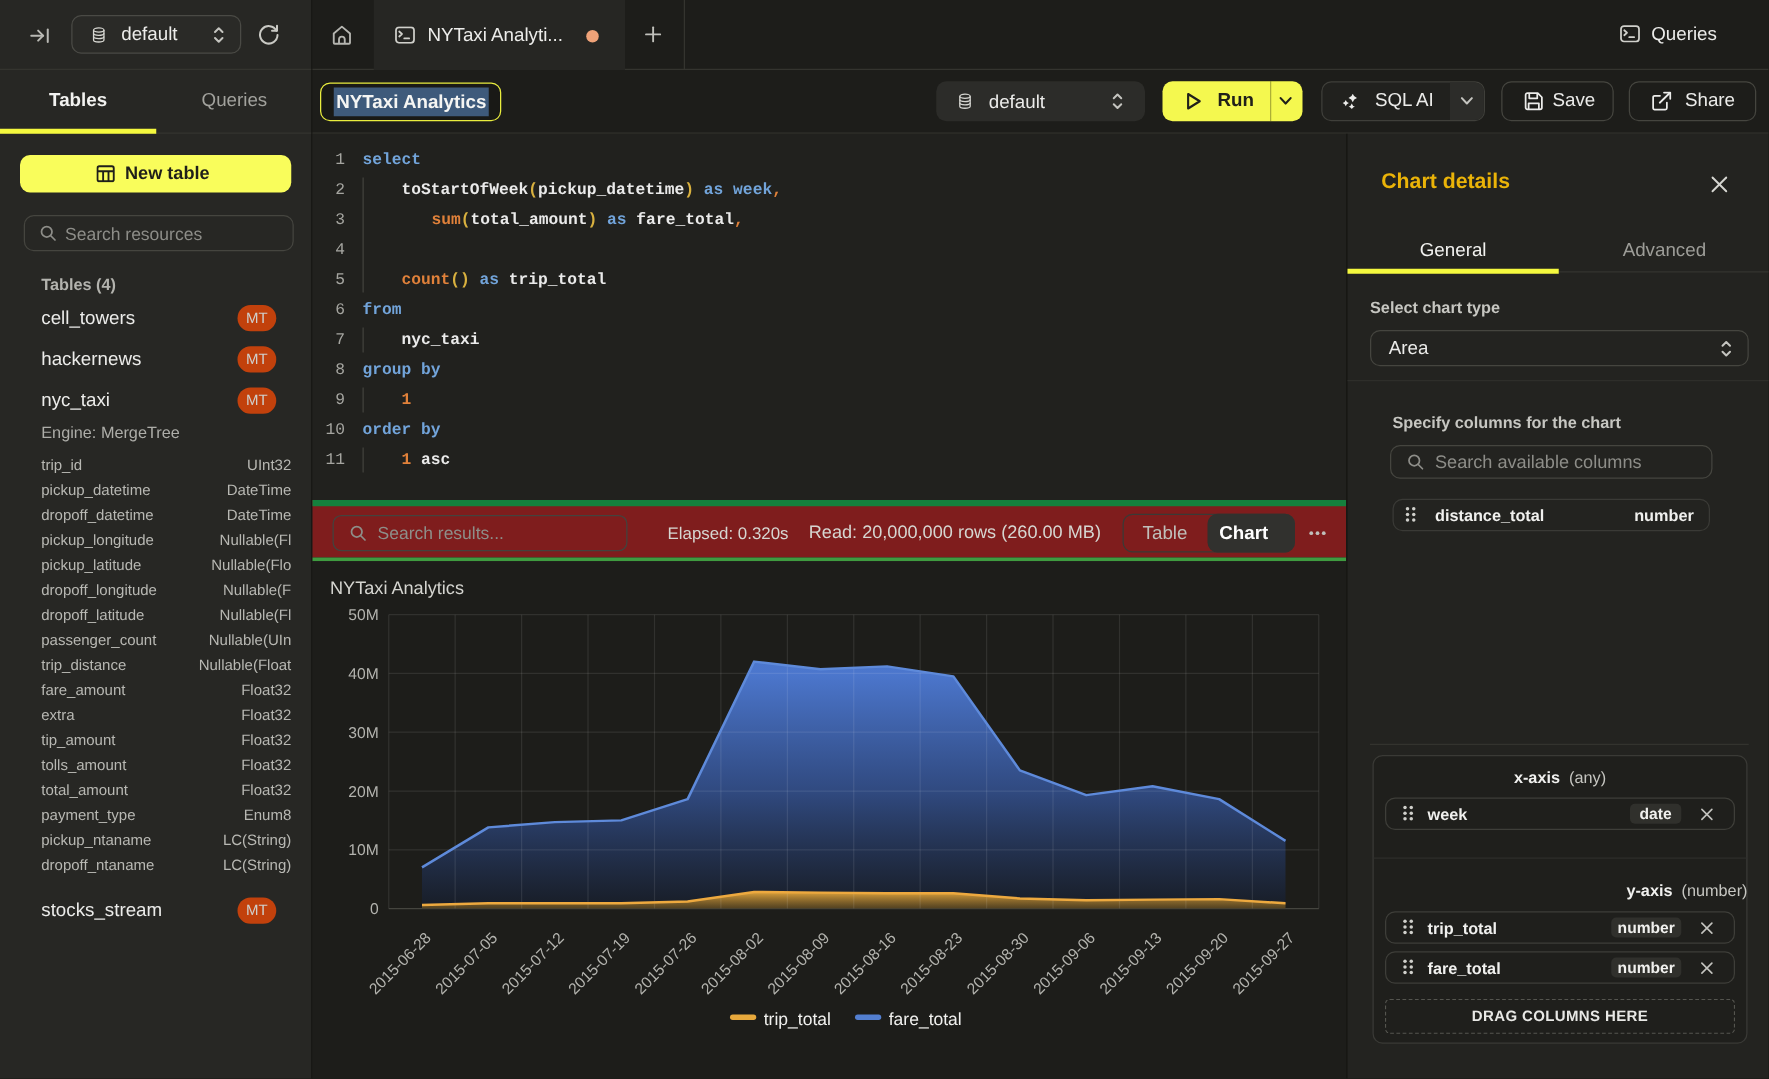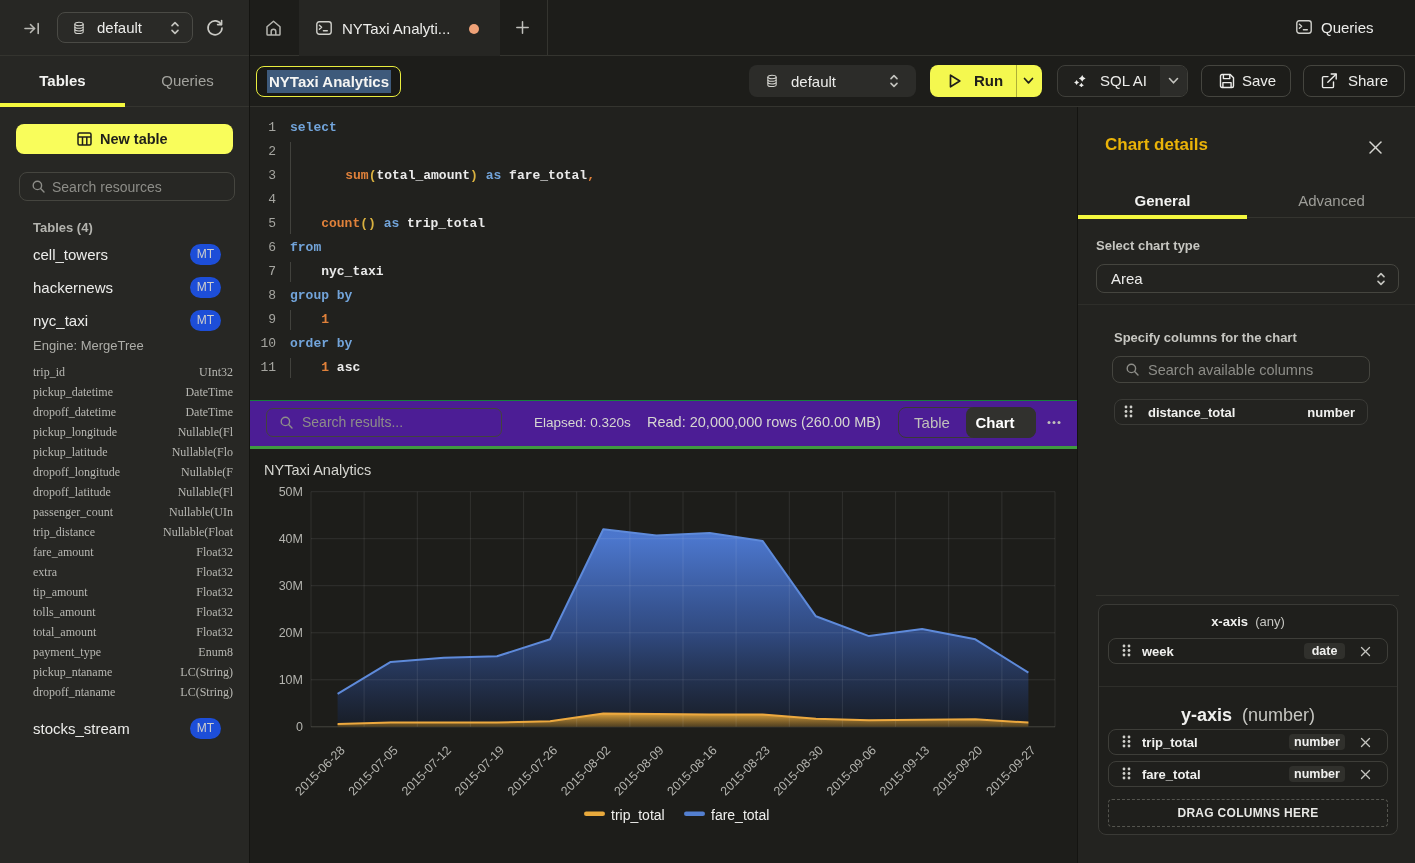--- a/index.html
+++ b/index.html
@@ -1,23 +1,23 @@
 <!DOCTYPE html>
 <html><head>
 <meta charset="utf-8">
 <style>
 * { margin:0; padding:0; box-sizing:border-box; }
 html,body { background:#1d1d1a; }
 #app { position:relative; width:1415px; height:863px; background:#1d1d1a; overflow:hidden;
   font-family:"Liberation Sans", sans-serif; color:#ececea; }
 .abs { position:absolute; }
 svg { display:block; }
-.mt { left:190px; width:31px; height:21px; border-radius:11px; background:#1d4ed8; color:#cfcfcc;
+.mt { left:190px; width:31px; height:21px; border-radius:11px; background:#c2410c; color:#cfcfcc;
   font-size:12px; text-align:center; line-height:21px; }
-.col { position:absolute; left:33px; width:200px; font-family:Liberation Serif, serif;
+.col { position:absolute; left:33px; width:200px; font-family:Liberation Sans, sans-serif;
   font-size:12px; color:#b8b8b3; white-space:nowrap; display:flex; justify-content:space-between; }
 .col b { font-weight:normal; }
 .cl { position:absolute; left:290px; white-space:pre; font-family:"Liberation Mono", monospace;
   font-size:13px; font-weight:700; color:#eaeaea; line-height:24px; }
 .ln { position:absolute; left:250px; width:26px; text-align:right; font-family:"Liberation Mono", monospace;
   font-size:13px; color:#a5a5a0; line-height:24px; }
 .kw { color:#72a4da; } .fn { color:#e0813a; } .pr { color:#d9b13f; } .cm { color:#e0813a; }
 .gd { position:absolute; left:290px; width:1px; background:#42423d; }
 </style>
 </head>
@@ -176,20 +176,21 @@
   <path d="M12.5,9 V13.4 a1.2,1.2 0 0 1 -1.2,1.2 H2.7 a1.2,1.2 0 0 1 -1.2,-1.2 V4.8 a1.2,1.2 0 0 1 1.2,-1.2 H7"></path>
   <line x1="6.8" y1="9.2" x2="15" y2="1.2"></line>
   <polyline points="10.2,1 15.2,1 15.2,6"></polyline>
 </svg>
 <div class="abs" style="left:1348px;top:72px;font-size:15px;color:#ececea;">Share</div>
 
 <div class="abs" id="editor" style="left:250px;top:107px;width:827px;height:293px;background:#21211e;"></div>
 <div class="ln" style="top:116px;">1</div>
     <div class="cl" style="top:116px;"><span class="kw">select</span></div>
 <div class="ln" style="top:140px;">2</div>
+    <div class="cl" style="top:140px;">    toStartOfWeek<span class="pr">(</span>pickup_datetime<span class="pr">)</span> <span class="kw">as week</span><span class="cm">,</span></div>
 <div class="ln" style="top:164px;">3</div>
     <div class="cl" style="top:164px;margin-left:24px;">    <span class="fn">sum</span><span class="pr">(</span>total_amount<span class="pr">)</span> <span class="kw">as</span> fare_total<span class="cm">,</span></div>
 <div class="ln" style="top:188px;">4</div>
 <div class="ln" style="top:212px;">5</div>
     <div class="cl" style="top:212px;">    <span class="fn">count</span><span class="pr">()</span> <span class="kw">as</span> trip_total</div>
 <div class="ln" style="top:236px;">6</div>
     <div class="cl" style="top:236px;"><span class="kw">from</span></div>
 <div class="ln" style="top:260px;">7</div>
     <div class="cl" style="top:260px;">    nyc_taxi</div>
 <div class="ln" style="top:284px;">8</div>
@@ -198,21 +199,21 @@
     <div class="cl" style="top:308px;">    <span class="fn">1</span></div>
 <div class="ln" style="top:332px;">10</div>
     <div class="cl" style="top:332px;"><span class="kw">order by</span></div>
 <div class="ln" style="top:356px;">11</div>
     <div class="cl" style="top:356px;">    <span class="fn">1</span> asc</div>
 <div class="gd" style="top:142px;height:92px;"></div>
 <div class="gd" style="top:262px;height:20px;"></div>
 <div class="gd" style="top:310px;height:20px;"></div>
 <div class="gd" style="top:358px;height:20px;"></div>
 
-<div class="abs" style="left:250px;top:400px;width:827px;height:46px;background:#4c1d95;border-top:1px solid #15803d;">
+<div class="abs" style="left:250px;top:400px;width:827px;height:46px;background:#7f1d1d;border-top:5px solid #15803d;">
   <div class="abs" style="left:16px;top:7px;width:236px;height:29px;border:1px solid #43433e;border-radius:7px;"></div>
   <svg class="abs" style="left:30px;top:15px;" width="13" height="13" viewBox="0 0 13 13" fill="none" stroke="#8e8e89" stroke-width="1.4" stroke-linecap="round">
     <circle cx="5.4" cy="5.4" r="4.2"></circle>
         <line x1="8.6" y1="8.6" x2="12" y2="12"></line>
   </svg>
   <div class="abs" style="left:52px;top:13px;font-size:14px;color:#8e8e89;">Search results...</div>
   <div class="abs" style="left:271px;top:14px;font-size:13.5px;color:#d6d6d1;margin-left:13px;">Elapsed: 0.320s</div>
   <div class="abs" style="left:397px;top:13px;font-size:14.5px;color:#d6d6d1;">Read: 20,000,000 rows (260.00 MB)</div>
   <div class="abs" style="left:648px;top:6px;width:138px;height:31px;border:1px solid #3a3a36;border-radius:8px;"></div>
   <div class="abs" style="left:716px;top:6px;width:70px;height:31px;border-radius:8px;background:#31312e;"></div>
@@ -297,21 +298,21 @@
 <text x="461" y="371" font-size="14" fill="#f0f0ee" font-family="Liberation Sans, sans-serif">fare_total</text>
 </svg>
 
 <div class="abs" id="panel" style="left:1077px;top:107px;width:338px;height:756px;background:#232320;border-left:1px solid #141411;">
   <div class="abs" style="left:27px;top:28px;font-size:17px;font-weight:700;color:#eab308;">Chart details</div>
   <svg class="abs" style="left:290px;top:33px;" width="15" height="15" viewBox="0 0 15 15" stroke="#d6d6d1" stroke-width="1.5" stroke-linecap="round">
     <line x1="2" y1="2" x2="13" y2="13"></line>
         <line x1="13" y1="2" x2="2" y2="13"></line>
   </svg>
   <div class="abs" style="left:0;top:60px;width:338px;height:51px;border-bottom:1px solid #34342f;"></div>
-  <div class="abs" style="left:0;top:85px;width:169px;text-align:center;font-size:15px;font-weight:700;color:#f2f2f0;">General</div>
+  <div class="abs" style="left:0;top:85px;width:169px;text-align:center;font-size:15px;font-weight:400;color:#f2f2f0;">General</div>
   <div class="abs" style="left:169px;top:85px;width:169px;text-align:center;font-size:15px;color:#9d9d98;">Advanced</div>
   <div class="abs" style="left:0;top:108px;width:169px;height:4px;background:#f4f83e;"></div>
   <div class="abs" style="left:18px;top:131px;font-size:13px;font-weight:700;color:#c6c6c1;">Select chart type</div>
   <div class="abs" style="left:18px;top:157px;width:303px;height:29px;border:1px solid #45453f;border-radius:8px;"></div>
   <div class="abs" style="left:33px;top:163px;font-size:15px;color:#ececea;">Area</div>
   <svg class="abs" style="left:297px;top:165px;" width="12" height="14" viewBox="0 0 12 14" fill="none" stroke="#c4c4bf" stroke-width="1.6" stroke-linecap="round" stroke-linejoin="round">
     <polyline points="3,4.6 6,1.6 9,4.6"></polyline>
         <polyline points="3,9.4 6,12.4 9,9.4"></polyline>
   </svg>
   <div class="abs" style="left:0;top:197px;width:338px;height:1px;background:#2e2e2a;"></div>
@@ -346,21 +347,21 @@
         <circle cx="2" cy="11" r="1.4"></circle>
         <circle cx="7" cy="11" r="1.4"></circle>
   </svg>
   <div class="abs" style="left:64px;top:537px;font-size:13px;font-weight:700;color:#f0f0ee;">week</div>
   <div class="abs" style="left:226px;top:536px;width:41px;height:16px;border-radius:4px;background:#30302c;text-align:center;font-size:12.5px;font-weight:700;line-height:16px;color:#f0f0ee;">date</div>
   <svg class="abs" style="left:282px;top:539px;" width="11" height="11" viewBox="0 0 11 11" stroke="#c4c4bf" stroke-width="1.3" stroke-linecap="round">
     <line x1="1.5" y1="1.5" x2="9.5" y2="9.5"></line>
         <line x1="9.5" y1="1.5" x2="1.5" y2="9.5"></line>
   </svg>
   <div class="abs" style="left:21px;top:579px;width:298px;height:1px;background:#2e2e2a;"></div>
-  <div class="abs" style="left:20px;top:598px;width:300px;text-align:center;font-size:18px;color:#f0f0ee;"><b>y-axis</b>&nbsp;&nbsp;<span style="color:#c6c6c1;">(number)</span></div>
+  <div class="abs" style="left:20px;top:598px;width:300px;text-align:right;font-size:13px;color:#f0f0ee;"><b>y-axis</b>&nbsp;&nbsp;<span style="color:#c6c6c1;">(number)</span></div>
   <div class="abs" style="left:30px;top:622px;width:280px;height:26px;border:1px solid #3e3e39;border-radius:8px;"></div>
   <svg class="abs" style="left:44px;top:628px;" width="9" height="13" viewBox="0 0 9 13" fill="#d0d0cb">
     <circle cx="2" cy="2" r="1.4"></circle>
         <circle cx="7" cy="2" r="1.4"></circle>
         <circle cx="2" cy="6.5" r="1.4"></circle>
         <circle cx="7" cy="6.5" r="1.4"></circle>
         <circle cx="2" cy="11" r="1.4"></circle>
         <circle cx="7" cy="11" r="1.4"></circle>
   </svg>
   <div class="abs" style="left:64px;top:628px;font-size:13px;font-weight:700;color:#f0f0ee;">trip_total</div>

